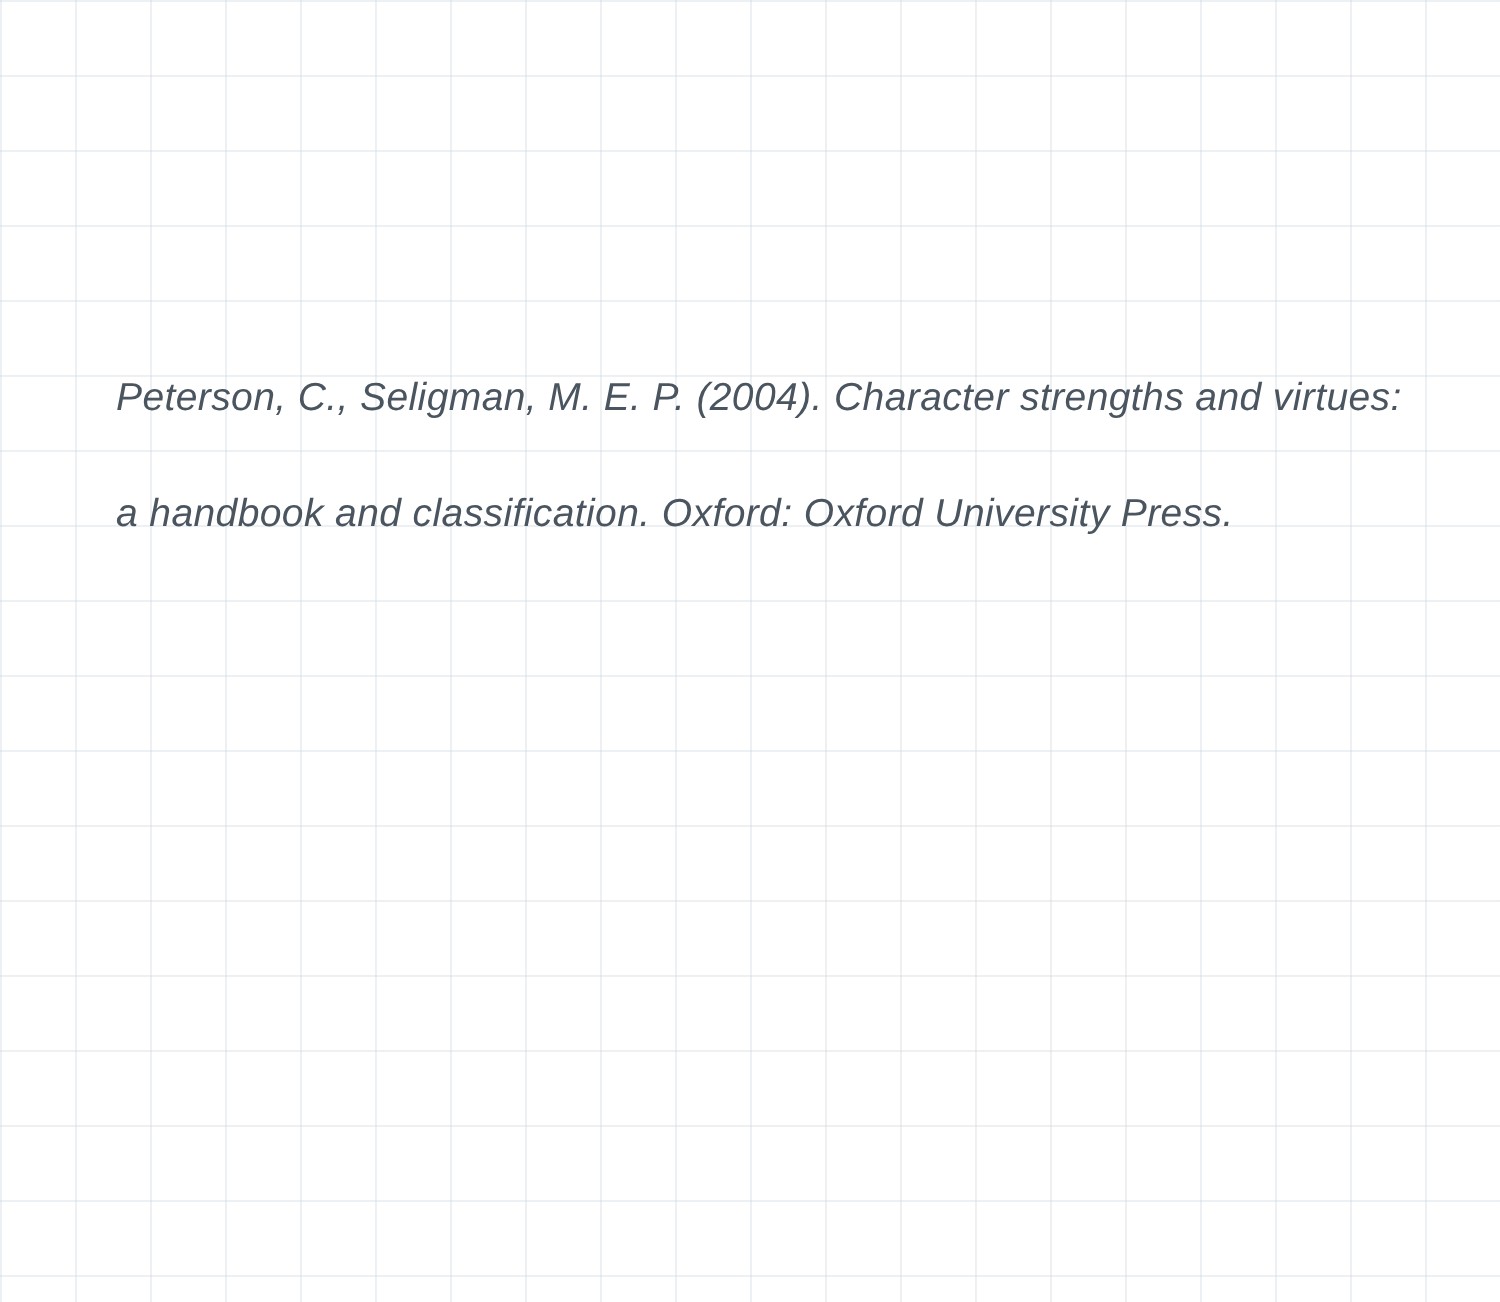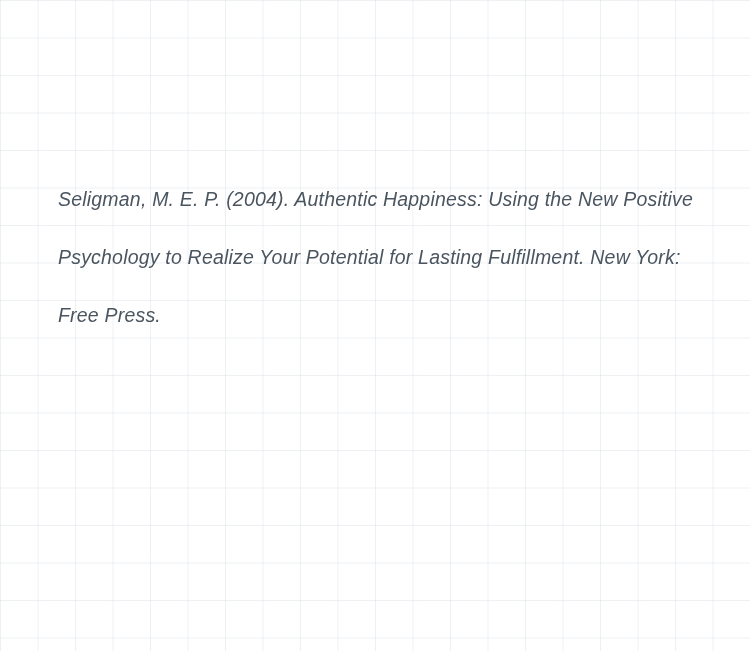--- a/index.html
+++ b/index.html
@@ -67,16 +67,16 @@
     margin-bottom: 0;
   }
 </style>
 </head>
 <body>
 
 <div class="page">
 
 
   <div class="refs">
-    <p class="ref-entry">Seligman, M. E. P. (2004). Authentic Happiness: Using the New Positive Psychology to Realize Your Potential for Lasting Fulfillment. New York: Free Press.</p>
+    <p class="ref-entry">Peterson, C., Seligman, M. E. P. (2004). Character strengths and virtues: a handbook and classification. Oxford: Oxford University Press.</p>
   </div>
 
 </div>
 
 </body></html>

